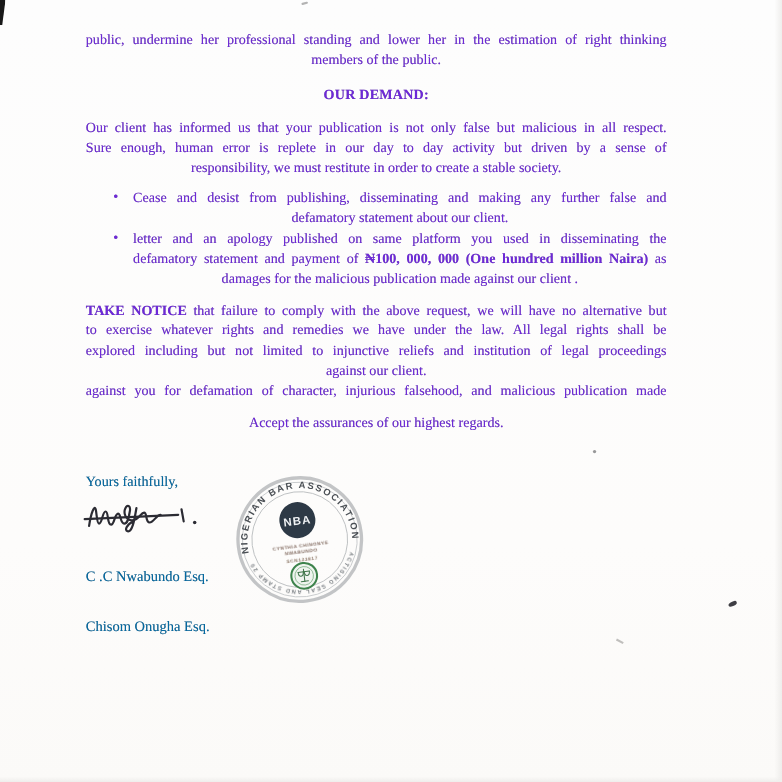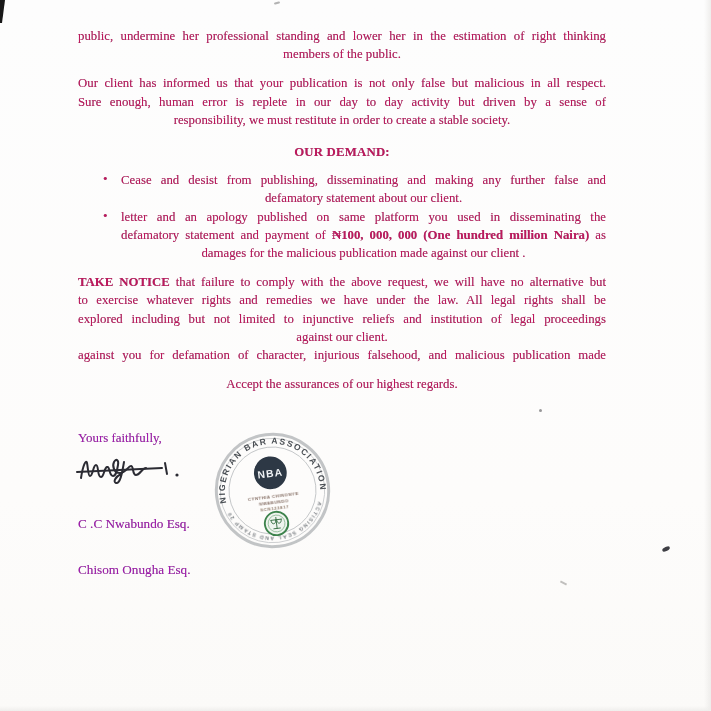--- a/index.html
+++ b/index.html
@@ -5,36 +5,36 @@
   html,body{margin:0;padding:0;}
   body{
     width:711px;height:711px;overflow:hidden;position:relative;
     background:linear-gradient(180deg,#fdfdfd 0%,#fdfcfb 70%,#fbfaf8 100%);
     font-family:"Liberation Serif","DejaVu Serif",serif;
   }
   .page{position:absolute;inset:0;}
   
   .doc{
     position:absolute;left:78px;top:27px;width:528px;
-    font-size:12.8px;line-height:18.2px;color:#be185d;
+    font-size:12.8px;line-height:18.2px;color:#6d28d9;
     text-shadow:0 0 .4px rgba(40,40,50,.45);
   }
   .blk{margin-top:11px;}
   .blk:first-child{margin-top:0;}
   .blk.h{margin-top:14px;font-weight:bold;letter-spacing:.2px;}
   .blk.bullet{position:relative;padding-left:43px;margin-top:10px;}
   .blk.bullet + .blk.bullet{margin-top:0;}
   .marker{position:absolute;left:25px;top:-1px;font-size:13px;}
   .line{white-space:nowrap;text-align:center;}
   .line.just{text-align:justify;text-align-last:justify;}
   .b{font-weight:bold;}
   
   .closing{
     position:absolute;left:78px;top:429px;
-    font-size:12.9px;color:#a21caf;line-height:18px;
+    font-size:12.9px;color:#0369a1;line-height:18px;
     text-shadow:0 0 .4px rgba(40,40,50,.45);
   }
   .sig-svg{display:block;margin:3px 0 1px -4px;}
   .sig-name{line-height:19.6px;font-size:13.2px;margin-top:26px;}
   
   .seal{position:absolute;left:207px;top:425px;width:131px;height:131px;}
   .arct{font:bold 9.1px "Liberation Sans","DejaVu Sans",sans-serif;fill:#3d4248;letter-spacing:1.7px;}
   .arcb{font:bold 5.6px "Liberation Sans","DejaVu Sans",sans-serif;fill:#70757a;letter-spacing:1.4px;filter:blur(.45px);}
   .nba{font:bold 11px "Liberation Sans","DejaVu Sans",sans-serif;fill:#eef1f4;letter-spacing:1.2px;}
   .nm{font:bold 4.7px "Liberation Sans","DejaVu Sans",sans-serif;fill:#7d655a;letter-spacing:.5px;filter:blur(.25px);}
@@ -63,27 +63,27 @@
   <div class="speck speck3"></div>
   <div class="speck speck4"></div>
   <div class="edge-r"></div>
   <div class="edge-b"></div>
 
   <div class="doc" id="letter-blocks">
       <div class="blk p">
         <div class="line just"><span>public, undermine her professional standing and lower her in the estimation of right thinking</span></div>
         <div class="line"><span>members of the public.</span></div>
       </div>
+      <div class="blk h">
+        <div class="line"><span class="b">OUR DEMAND:</span></div>
+      </div>
       <div class="blk p">
         <div class="line just"><span>Our client has informed us that your publication is not only false but malicious in all respect.</span></div>
         <div class="line just"><span>Sure enough, human error is replete in our day to day activity but driven by a sense of</span></div>
         <div class="line"><span>responsibility, we must restitute in order to create a stable society.</span></div>
-      </div>
-      <div class="blk h">
-        <div class="line"><span class="b">OUR DEMAND:</span></div>
       </div>
       <div class="blk bullet">
         <span class="marker">•</span>
         <div class="line just"><span>Cease and desist from publishing, disseminating and making any further false and</span></div>
         <div class="line"><span>defamatory statement about our client.</span></div>
       </div>
       <div class="blk bullet">
         <span class="marker">•</span>
         <div class="line just"><span>letter and an apology published on same platform you used in disseminating the</span></div>
         <div class="line just"><span>defamatory statement and payment of </span><span class="b">₦100, 000, 000 (One hundred million Naira)</span><span> as</span></div>

